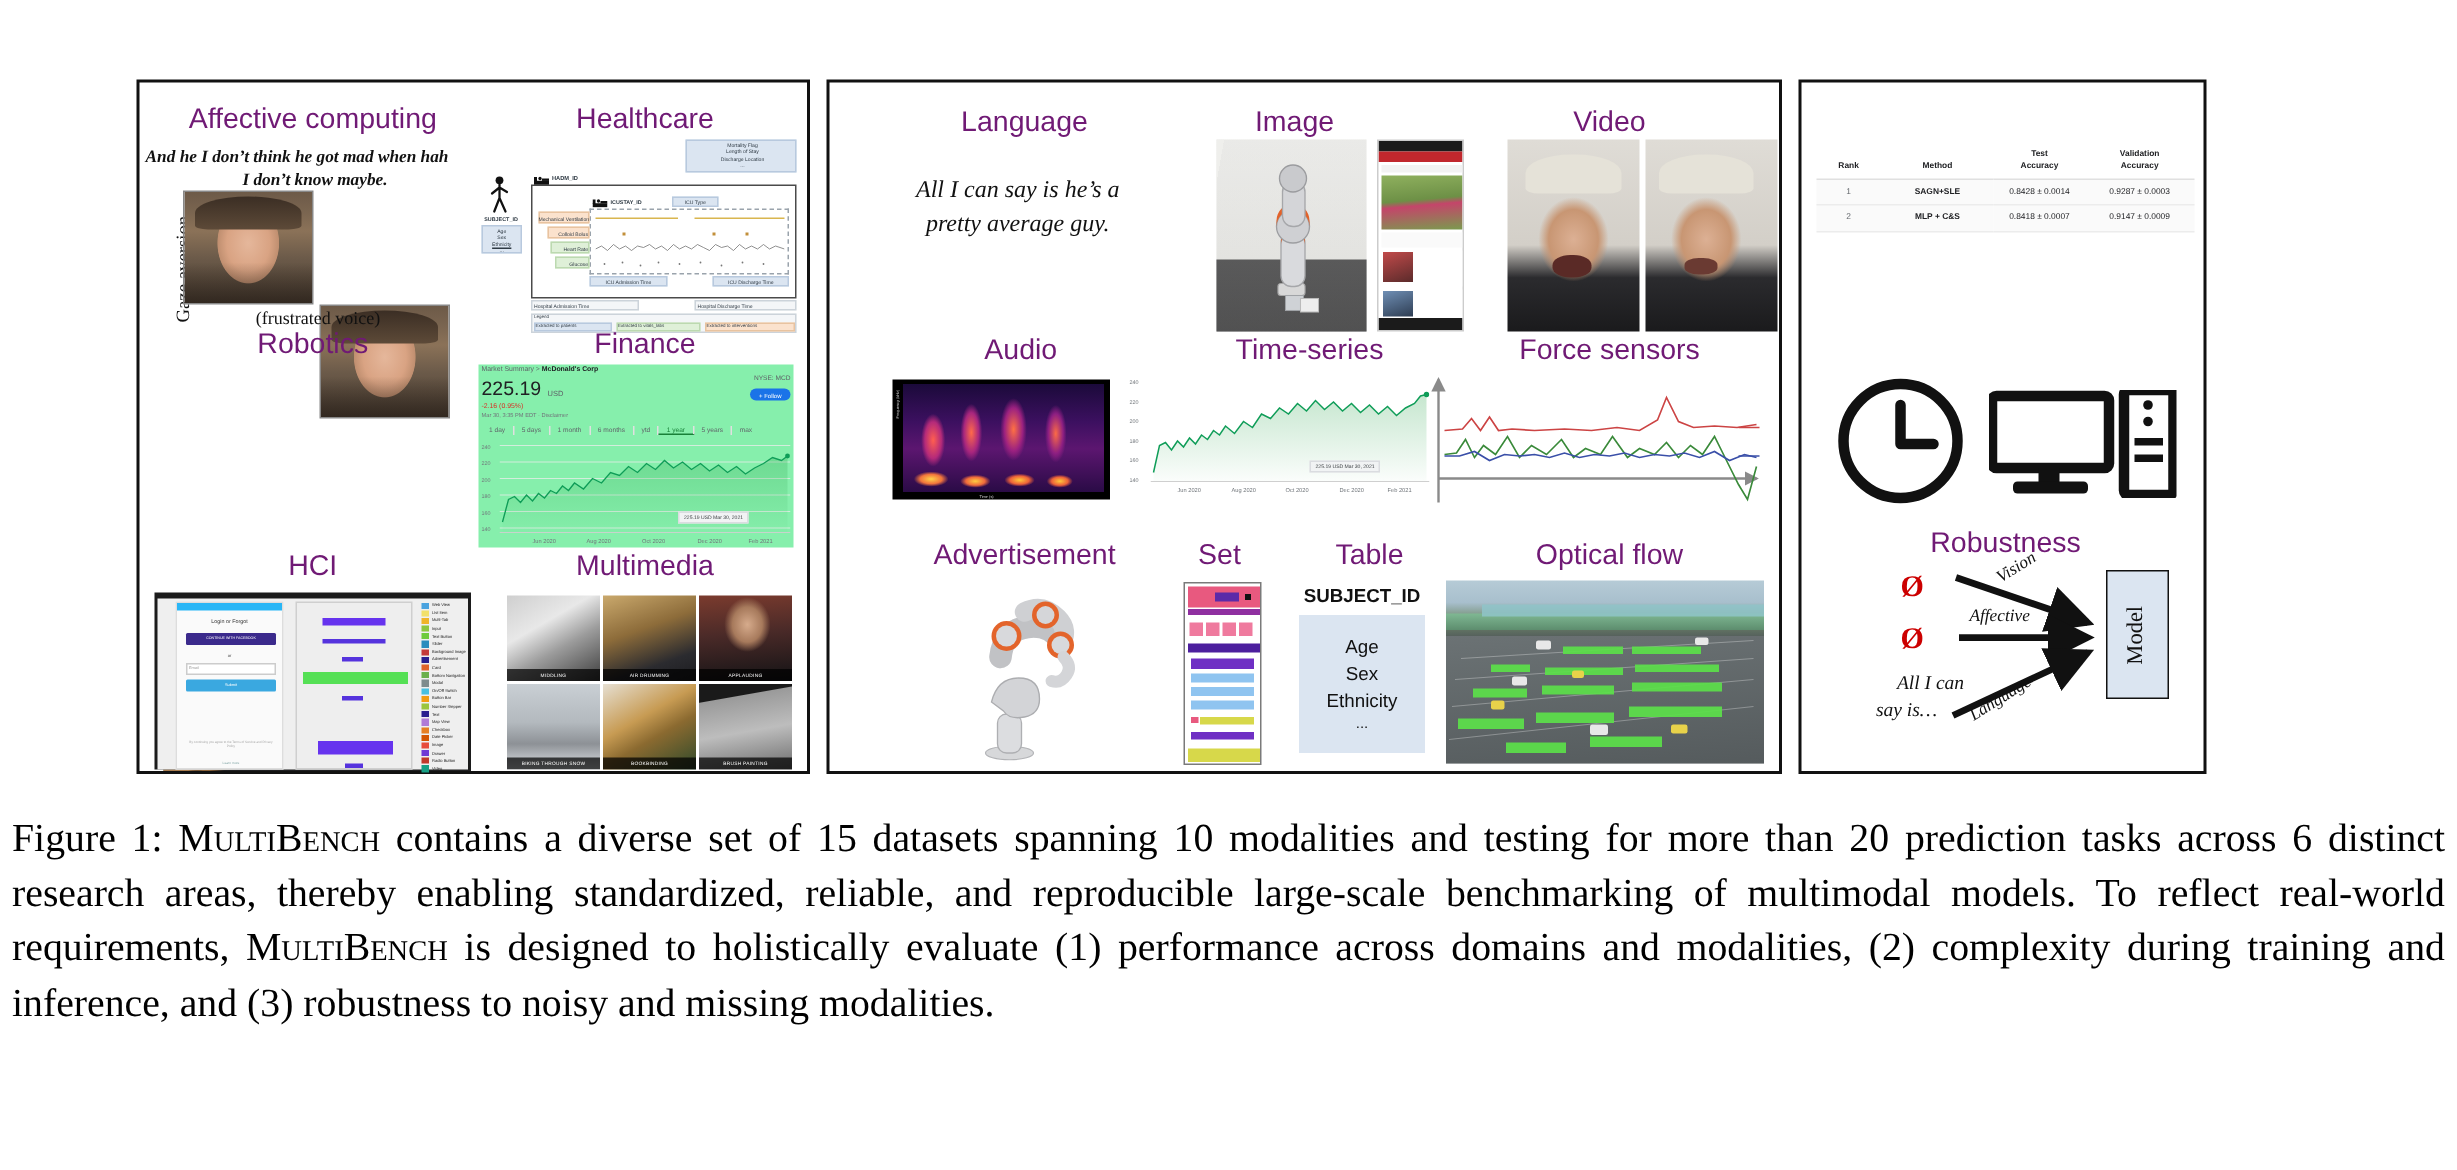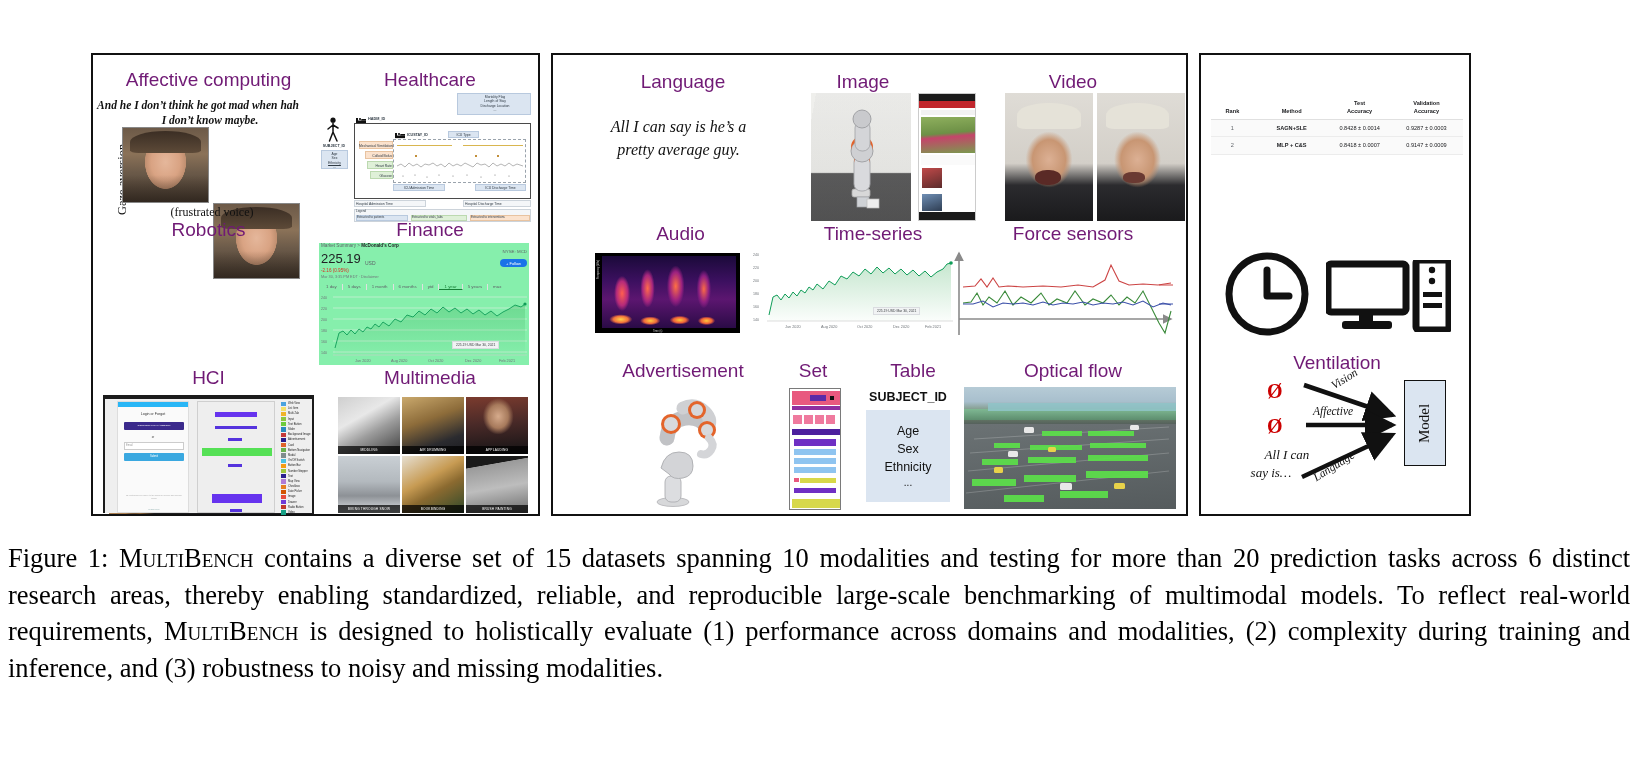--- a/index.html
+++ b/index.html
@@ -814,21 +814,21 @@
       <rect x="2" y="4" width="78" height="48" rx="3" fill="none" stroke="#111" stroke-width="7"></rect>
       <rect x="33" y="52" width="14" height="10" fill="#111"></rect>
       <rect x="16" y="61" width="50" height="8" rx="3" fill="#111"></rect>
       <rect x="90" y="0" width="33" height="70" rx="3" fill="none" stroke="#111" stroke-width="7"></rect>
       <circle cx="106" cy="10" r="3.2" fill="#111"></circle>
       <circle cx="106" cy="21" r="3.2" fill="#111"></circle>
       <rect x="97" y="32" width="19" height="5" fill="#111"></rect>
       <rect x="97" y="43" width="19" height="5" fill="#111"></rect>
     </svg>
 
-    <div class="sec-title" style="left:0px; top:297px; width:272px;">Ventilation</div>
+    <div class="sec-title" style="left:0px; top:297px; width:272px;">Robustness</div>
 
     <div class="rob-eq" style="left:66px; top:325px;">Ø</div>
     <div class="rob-eq" style="left:66px; top:360px;">Ø</div>
 
     <div class="rob-sent" style="left:36px; top:392px; width:100px;">All I can</div>
     <div class="rob-sent" style="left:20px; top:410px; width:100px;">say is…</div>
 
     <div class="rob-lbl" style="left:128px; top:326px; transform:rotate(-32deg); transform-origin:left top;">Vision</div>
     <div class="rob-lbl" style="left:112px; top:350px;">Affective</div>
     <div class="rob-lbl" style="left:110px; top:418px; transform:rotate(-32deg); transform-origin:left top;">Language</div>

